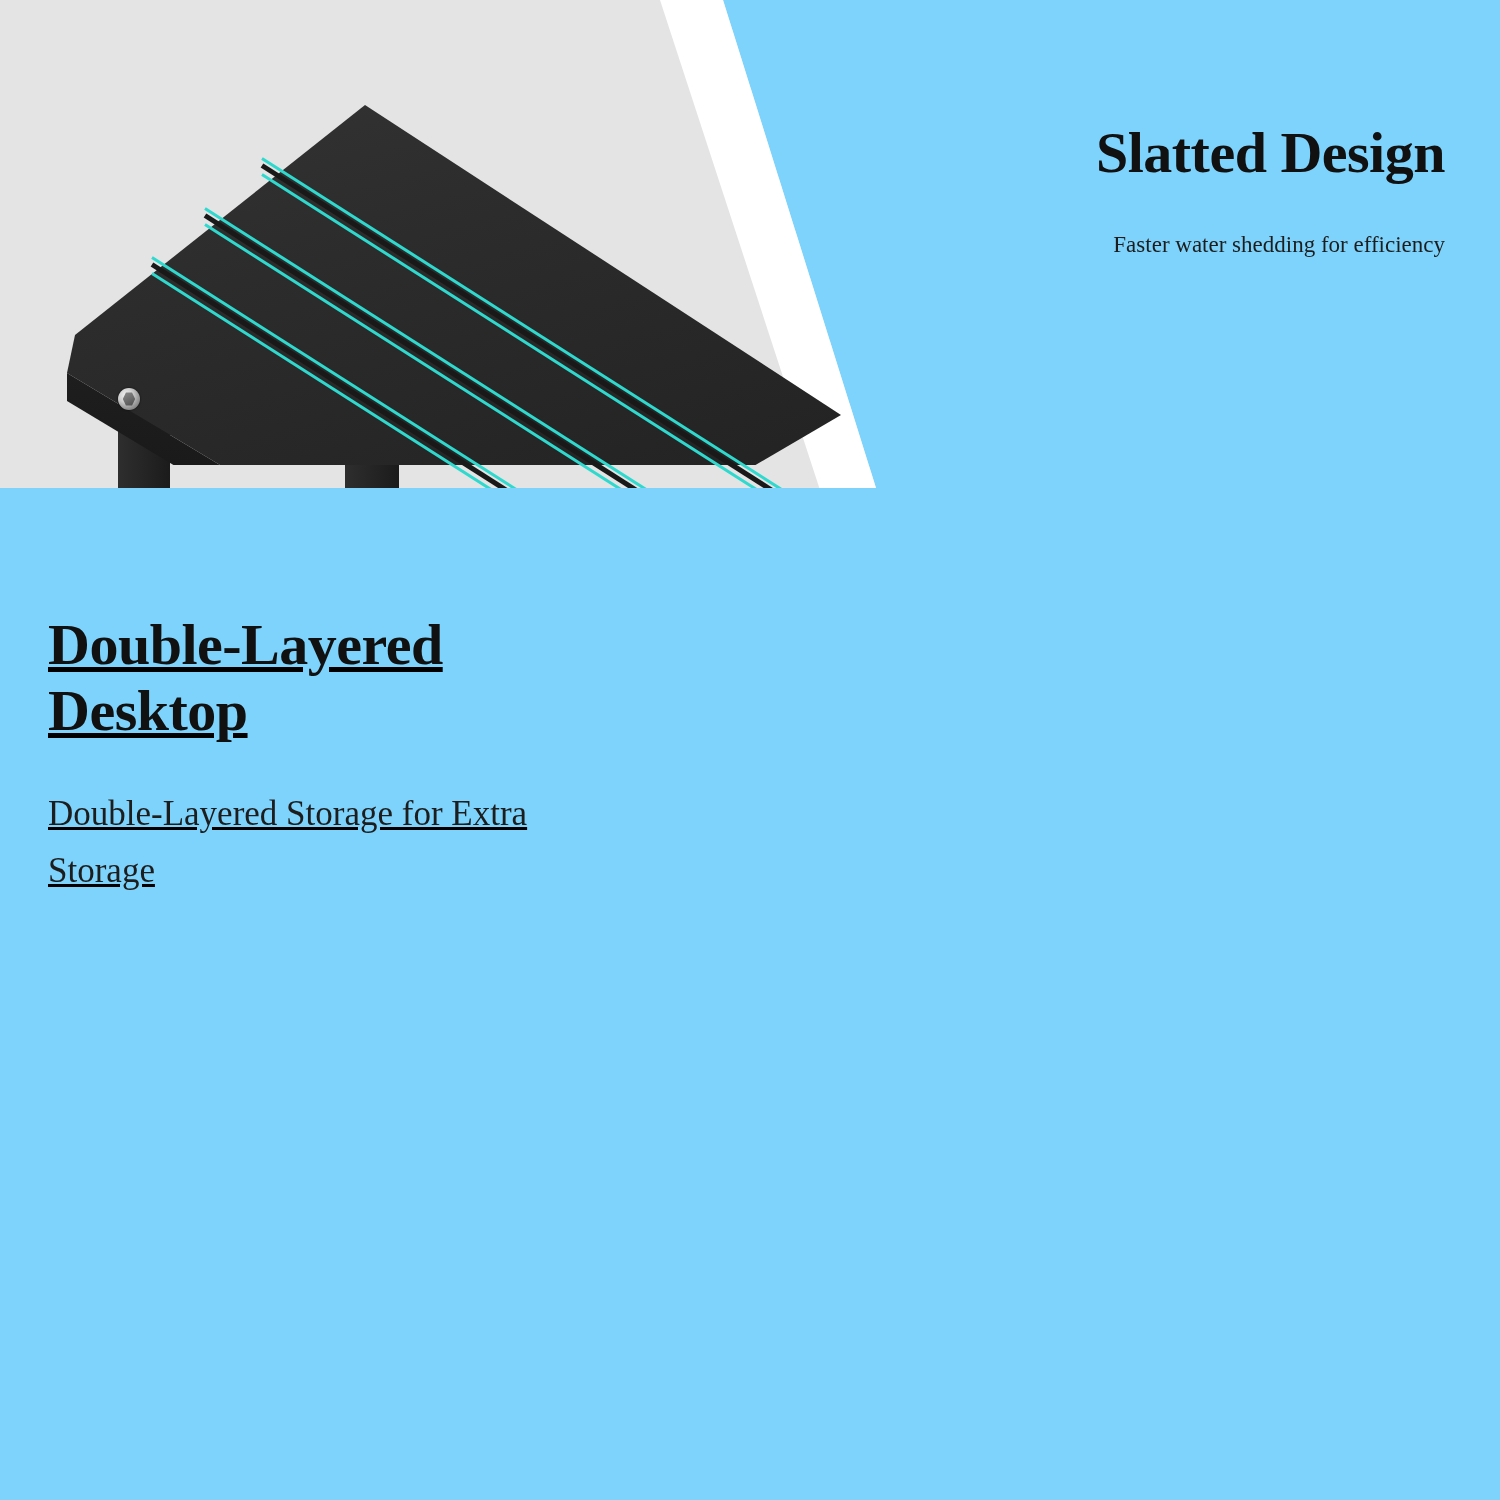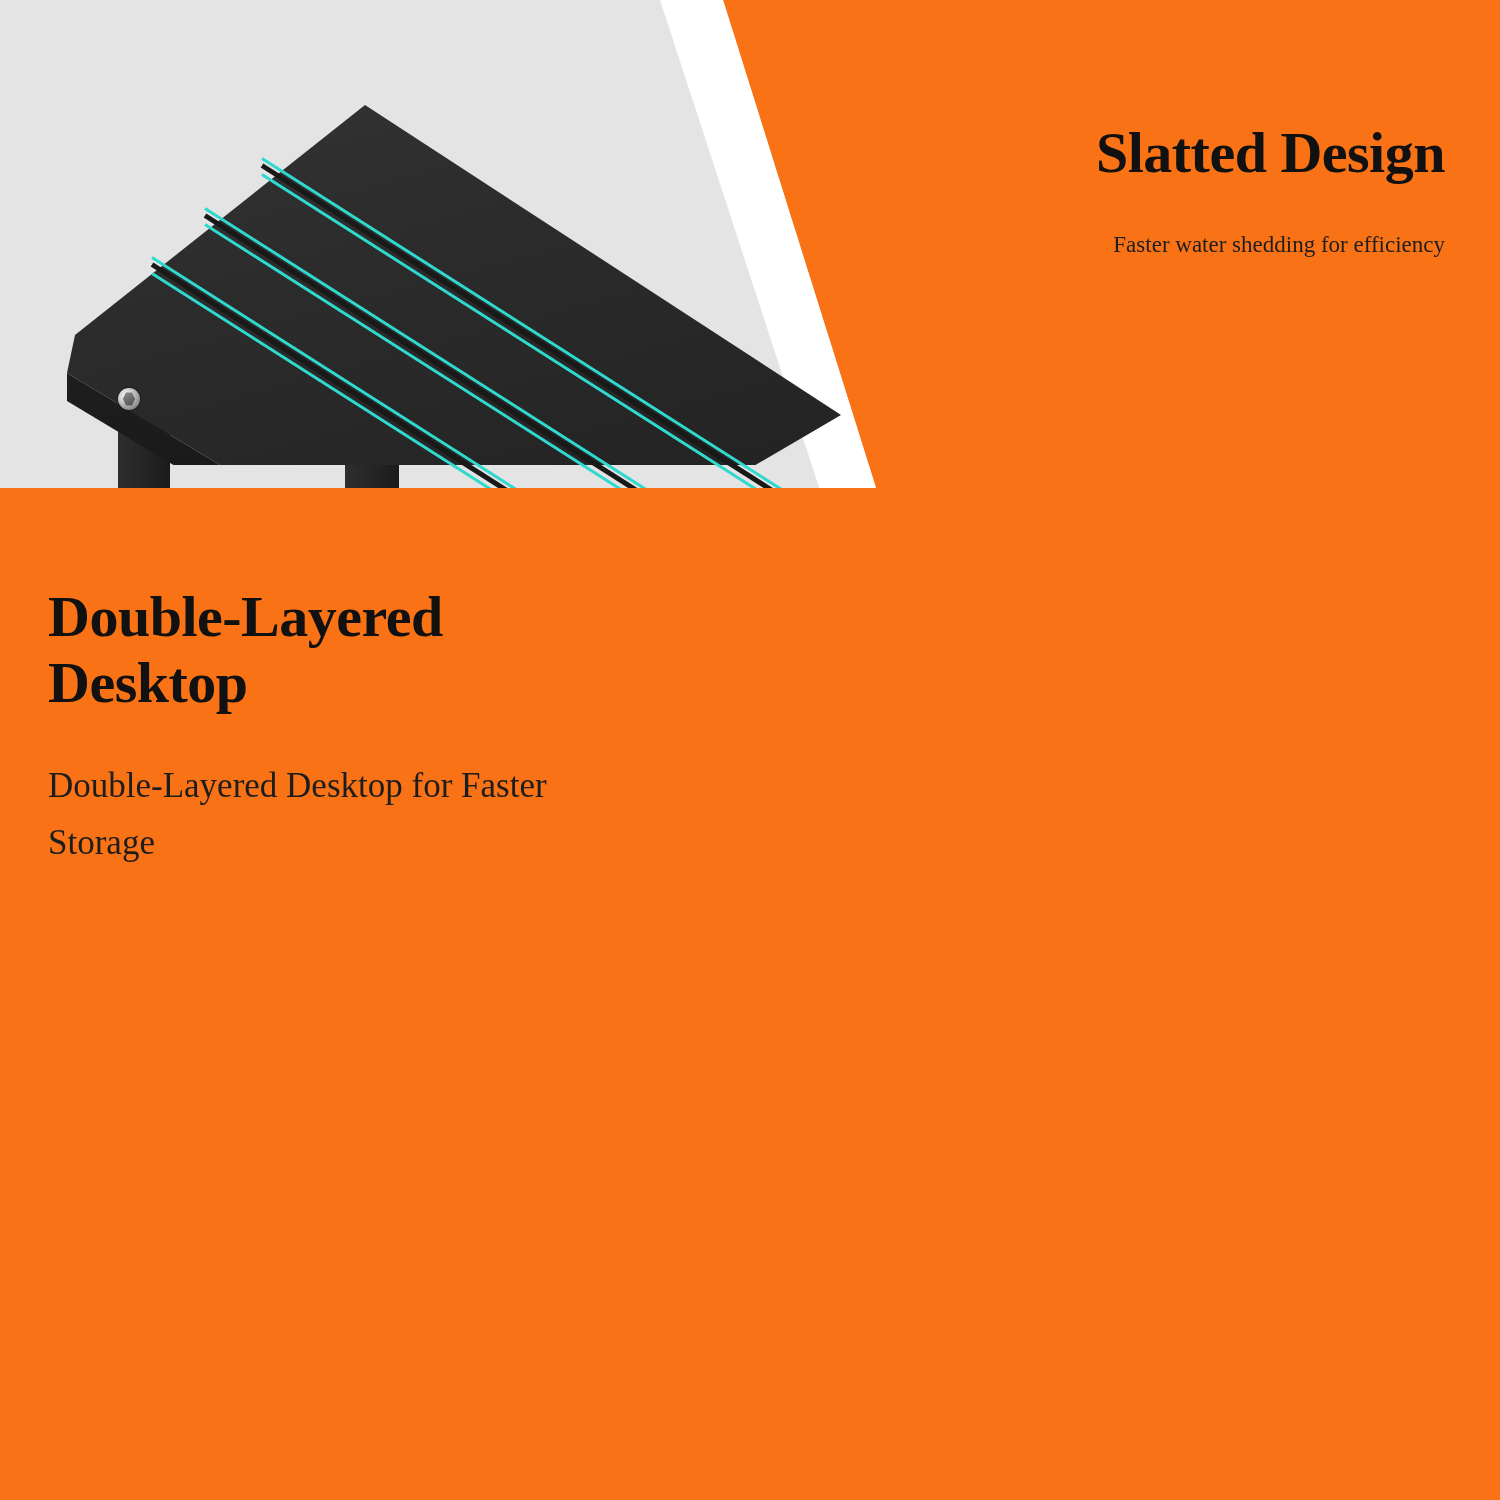--- a/index.html
+++ b/index.html
@@ -4,21 +4,21 @@
 <style>
   html, body {
     margin: 0;
     padding: 0;
     background: #ffffff;
   }
   #page {
     position: relative;
     width: 1500px;
     height: 1500px;
-    background: #f97316;
+    background: #7dd3fc;
     overflow: hidden;
     font-family: "Liberation Serif", "DejaVu Serif", serif;
   }
 
   
   .panel {
     position: absolute;
     overflow: hidden;
   }
   .photo {
@@ -139,23 +139,23 @@
     </div>
 
     <div class="text-block align-right" style="left:940px;top:120px;width:505px;">
       <div class="feat-title" style="font-size:58px;">Slatted Design</div>
       <div class="feat-sub" style="font-size:23px;margin-top:40px;width:100%;">Faster water shedding for efficiency</div>
     </div>
   </div>
 
   <div class="panel" style="left:0;top:500px;width:1500px;height:500px;">
 
-    <div class="text-block align-left" style="left:48px;top:84px;width:540px;">
+    <div class="text-block align-left" style="left:48px;top:112px;width:540px;text-decoration:underline;">
       <div class="feat-title" style="font-size:58px;">Double-Layered Desktop</div>
-      <div class="feat-sub" style="font-size:35px;margin-top:42px;width:100%;">Double-Layered Desktop for Faster Storage</div>
+      <div class="feat-sub" style="font-size:35px;margin-top:42px;width:100%;">Double-Layered Storage for Extra Storage</div>
     </div>
   </div>
 
   <div class="panel" style="left:0;top:1000px;width:1500px;height:500px;">
 
     
 
     
     
 

